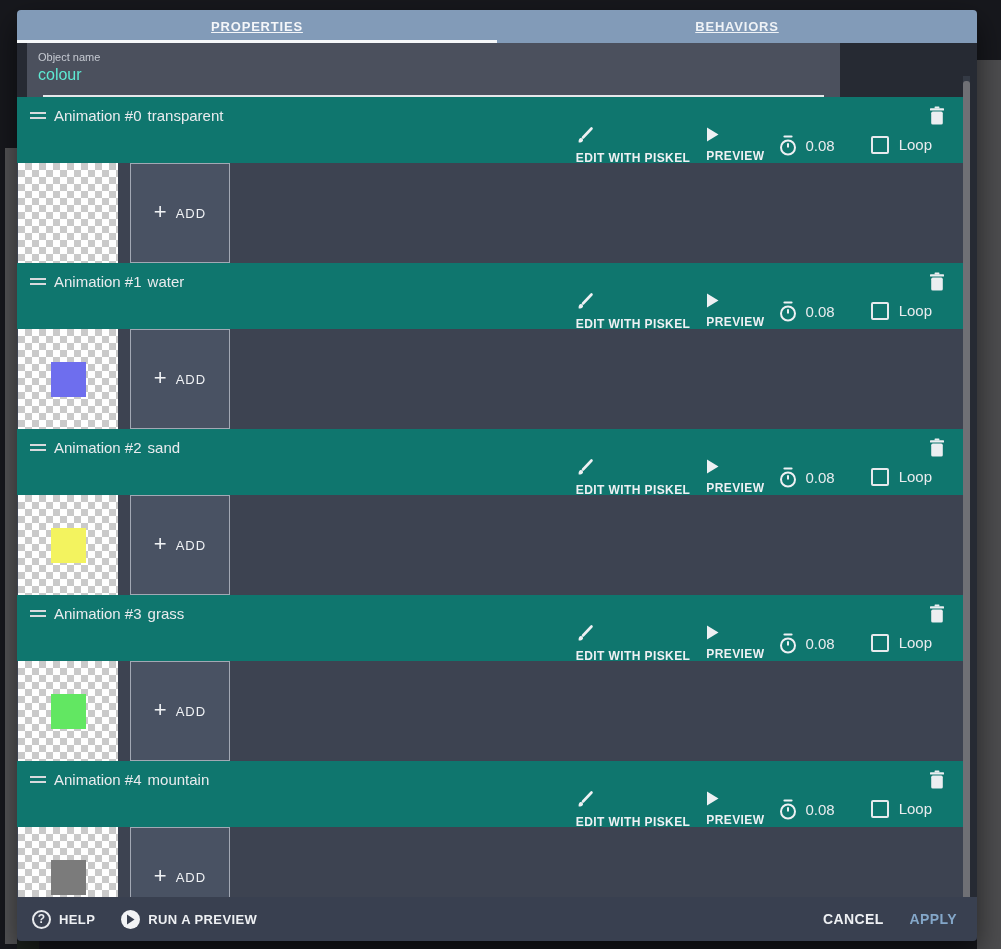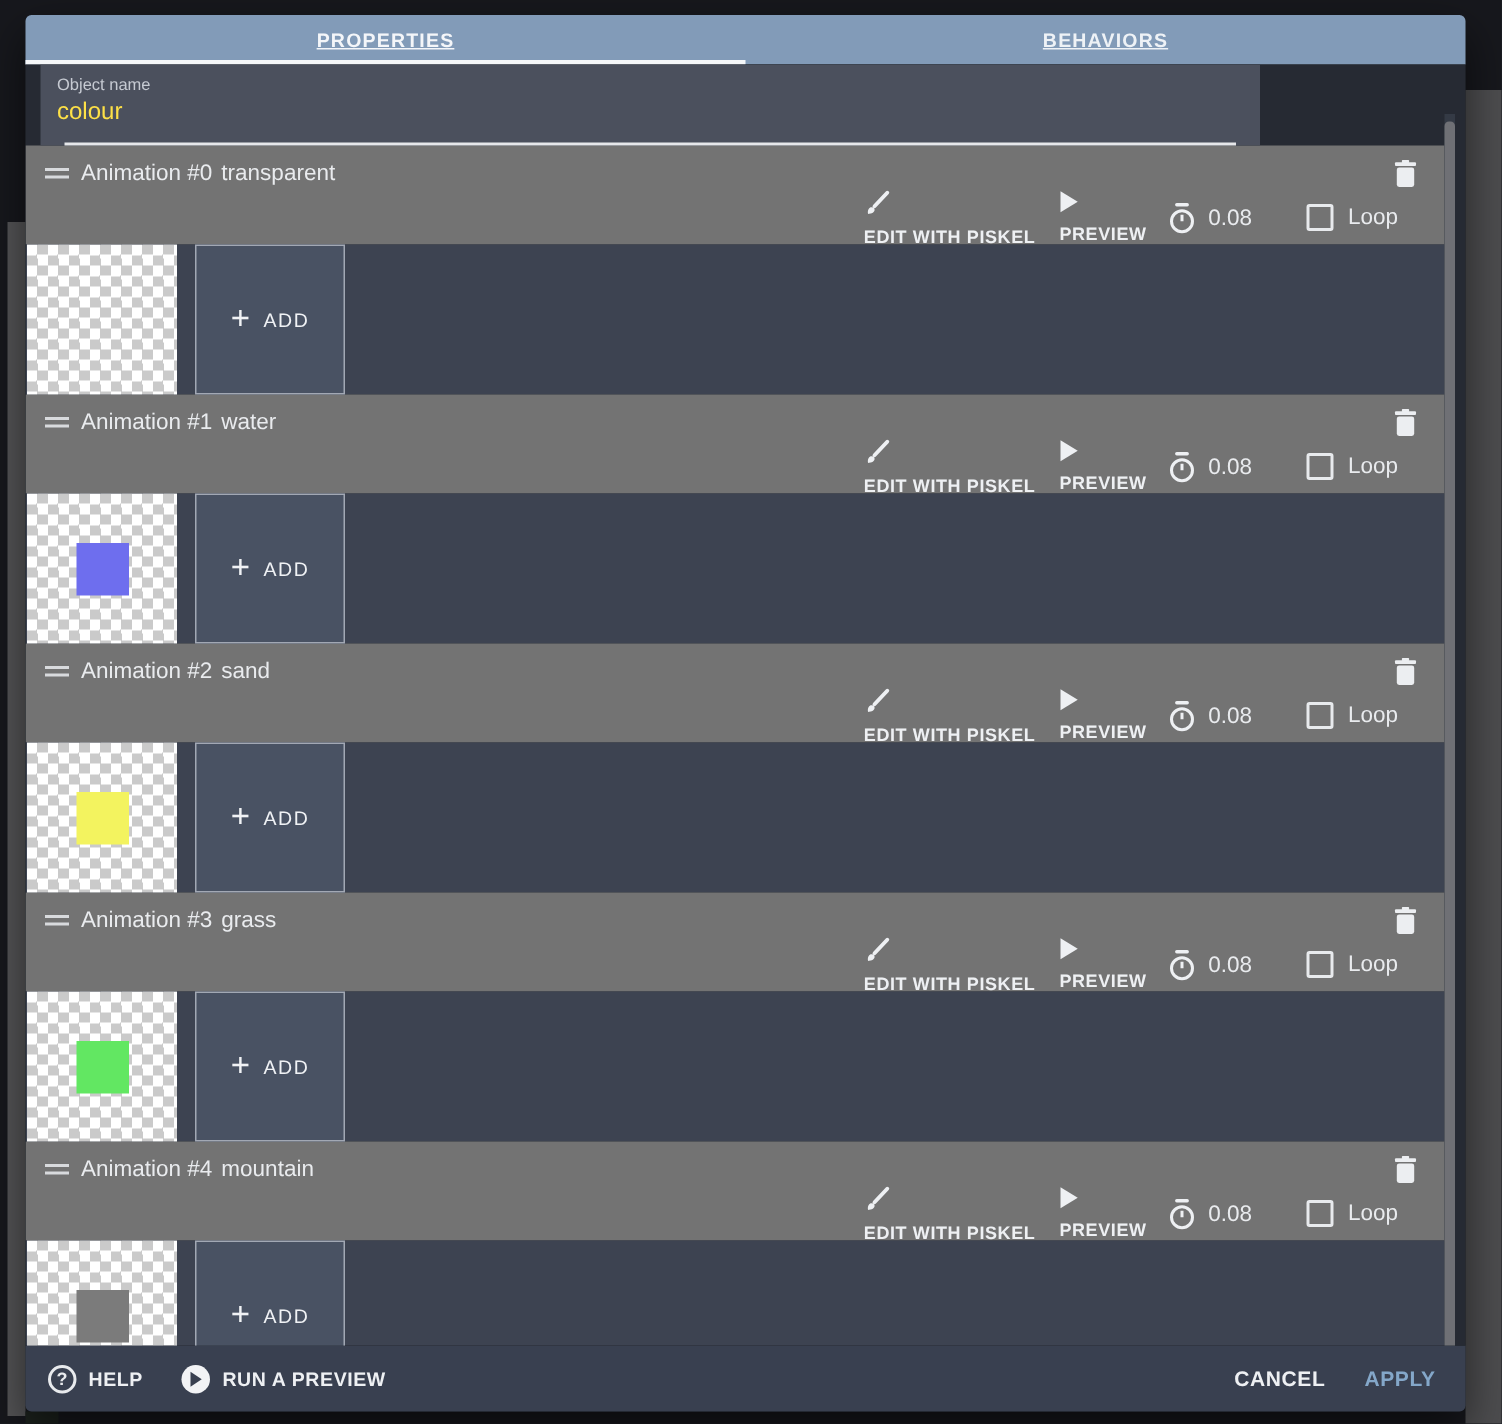--- a/index.html
+++ b/index.html
@@ -20,25 +20,25 @@
          font-size:13px; font-weight:bold; letter-spacing:.8px; color:#f4f6f9; cursor:pointer;text-decoration:underline; }
   .tab.inactive { color:#eef2f6; }
   .tab-underline { position:absolute; left:0; bottom:0; width:480px; height:3px; background:#f5f7f9; }
 
   
   .content { position:relative; flex:none; height:854px; background:#262a33; overflow:hidden; }
   .objbox { margin-left:10px; width:813px; height:54px; background:#4b505d; position:relative;
             padding:8px 0 0 11px; }
   .objlabel { font-size:11px; color:#c6cad2; display:block; }
   .objinput { display:block; width:880px; background:transparent; border:none; outline:none;
-              color:#fde047; font-size:16px; font-family:"Liberation Sans",sans-serif; margin-top:3px; }
+              color:#5eead4; font-size:16px; font-family:"Liberation Sans",sans-serif; margin-top:3px; }
   .objline { position:absolute; left:16px; right:16px; bottom:0; height:2px; background:#e6e7ea; }
 
   .anim { width:946px; height:166px; }
-  .anim-header { height:66px; background:#737373; display:flex; flex-direction:column;
+  .anim-header { height:66px; background:#0f766e; display:flex; flex-direction:column;
                  justify-content:space-between; padding:8px 16px 7px 13px; }
   .hrow1 { display:flex; align-items:center; justify-content:space-between; height:20px; }
   .hleft { display:flex; align-items:center; }
   .drag { width:16px; display:inline-flex; flex-direction:column; gap:3px; margin-right:8px; cursor:grab; }
   .drag i { display:block; height:2px; background:#d8dadd; }
   .atitle { font-size:15px; color:#e9ebee; }
   .aname  { font-size:15px; color:#e9ebee; margin-left:6px; cursor:text; }
   .trash { background:none; border:none; cursor:pointer; padding:0; line-height:0; margin-right:2px; }
 
   .hrow2 { display:flex; align-items:center; justify-content:flex-end; padding-right:15px; height:22px; }

